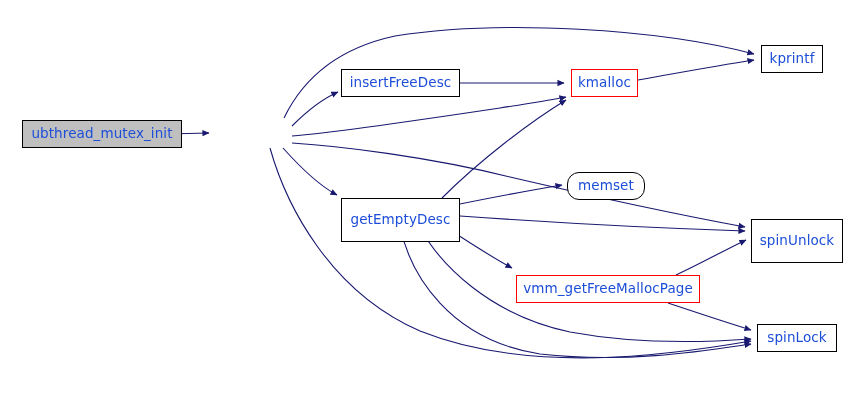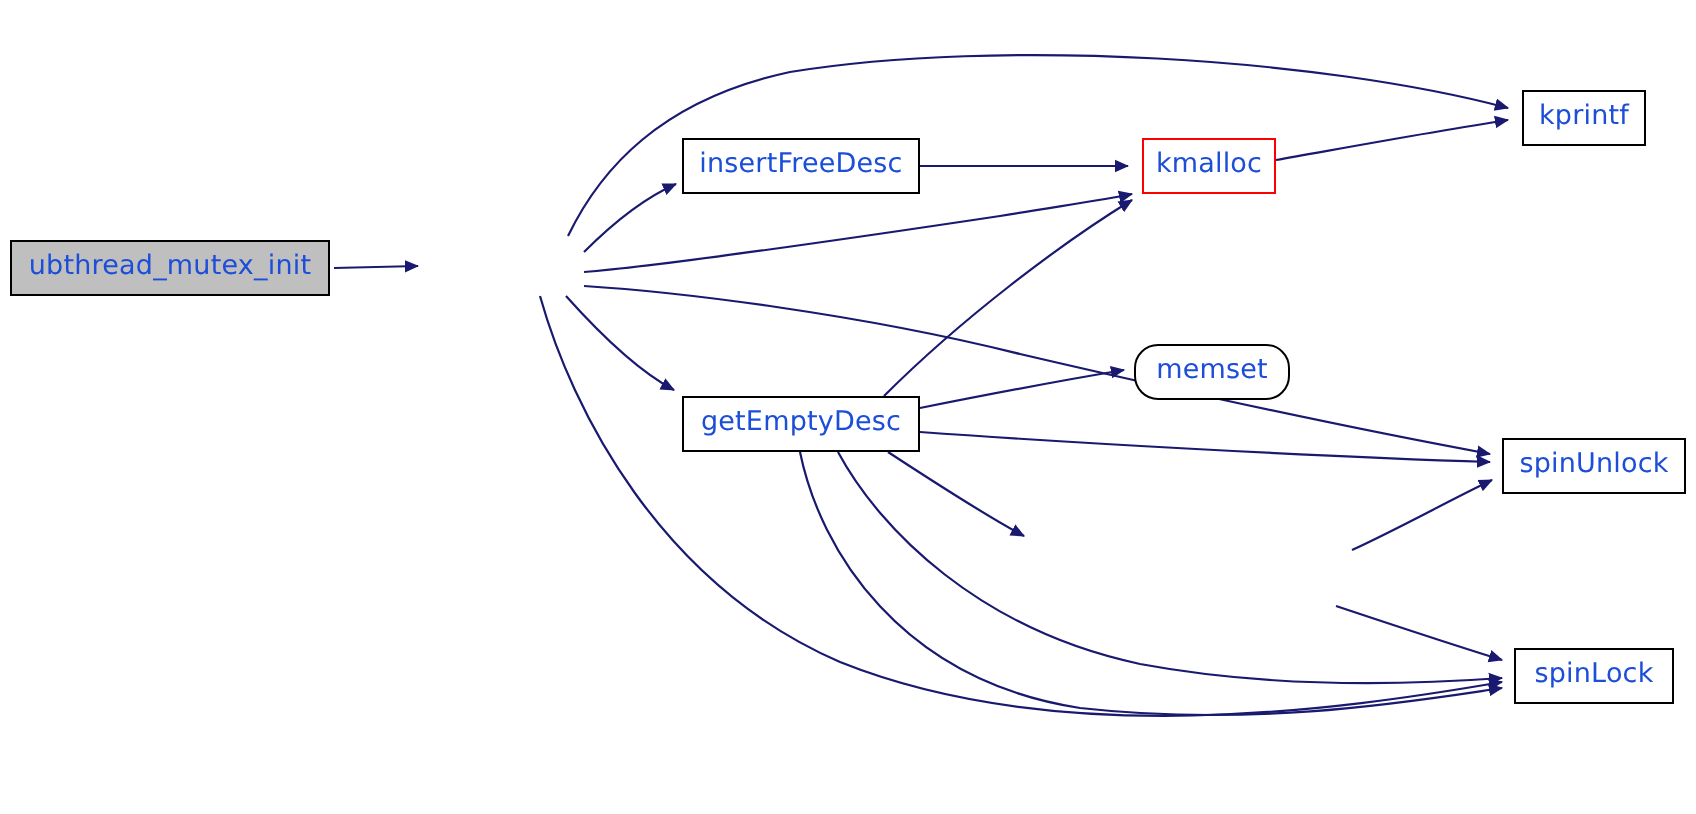--- a/index.html
+++ b/index.html
@@ -51,47 +51,50 @@
         <path d="M460,204 C490,198 532,190 562,185" marker-end="url(#arrow)"></path>
         <path d="M460,216 C530,221 650,228 745,231" marker-end="url(#arrow)"></path>
         <path d="M444,226 C470,243 495,259 512,268" marker-end="url(#arrow)"></path>
         <path d="M419,226 C440,265 490,315 570,332 C640,345 710,342 751,339" marker-end="url(#arrow)"></path>
         <path d="M400,226 C410,275 450,340 540,354 C630,364 710,350 751,344" marker-end="url(#arrow)"></path>
         <path d="M676,275 C700,264 725,250 746,240" marker-end="url(#arrow)"></path>
         <path d="M668,303 C695,312 725,322 751,330" marker-end="url(#arrow)"></path>
       </g>
   </svg>
 
-  <div class="node current" style="left:5px;top:120px;width:160px;height:28px;">
+  <div class="node current" style="left:22px;top:120px;width:160px;height:28px;">
     <span class="lbl">ubthread_mutex_init</span>
   </div>
 
 
   <div class="node" style="left:341px;top:69px;width:119px;height:28px;align-items:center;">
     <span class="lbl">insertFreeDesc</span>
   </div>
 
   <div class="node red" style="left:571px;top:69px;width:67px;height:28px;">
     <span class="lbl">kmalloc</span>
   </div>
 
   <div class="node" style="left:761px;top:45px;width:62px;height:28px;">
     <span class="lbl">kprintf</span>
   </div>
 
-  <div class="node" style="left:341px;top:198px;width:119px;height:28px;">
+  <div class="node" style="left:341px;top:198px;width:119px;height:44px;">
     <span class="lbl">getEmptyDesc</span>
   </div>
 
   <div class="node" style="left:567px;top:172px;width:78px;height:28px;border-radius:12px;">
     <span class="lbl">memset</span>
   </div>
 
-  <div class="node" style="left:751px;top:219px;width:92px;height:28px;">
+  <div class="node" style="left:751px;top:219px;width:92px;height:44px;">
     <span class="lbl">spinUnlock</span>
   </div>
 
+  <div class="node red" style="left:516px;top:275px;width:184px;height:28px;">
+    <span class="lbl">vmm_getFreeMallocPage</span>
+  </div>
 
   <div class="node" style="left:757px;top:324px;width:80px;height:28px;align-items:center;">
     <span class="lbl">spinLock</span>
   </div>
 
 </div>
 
 </body></html>

